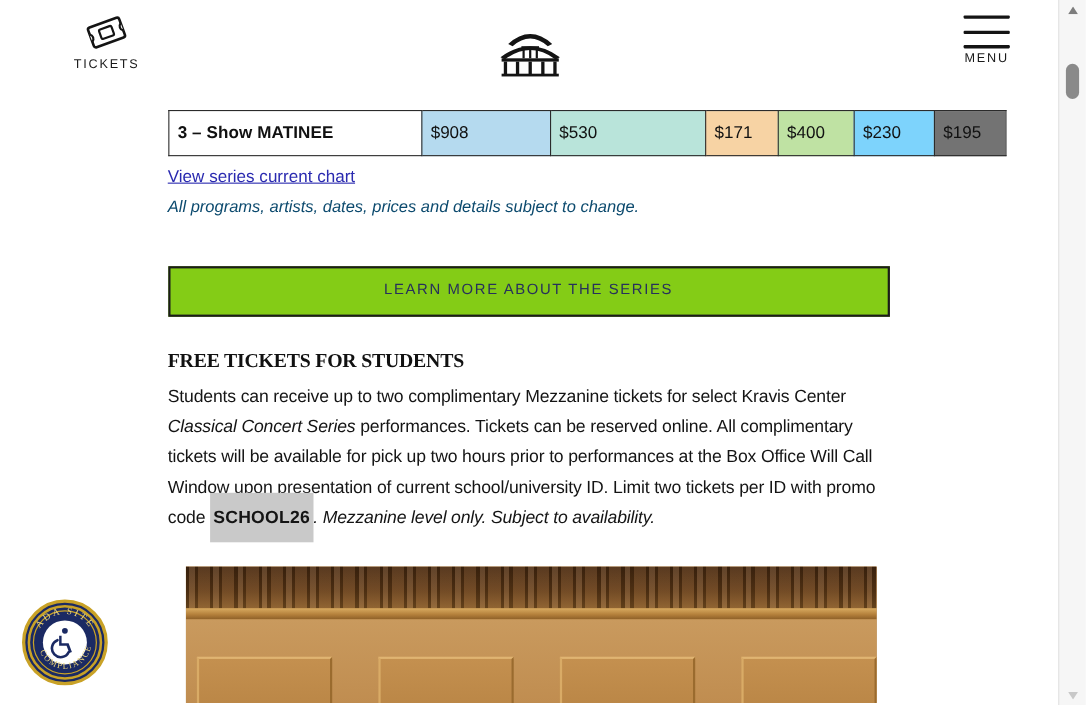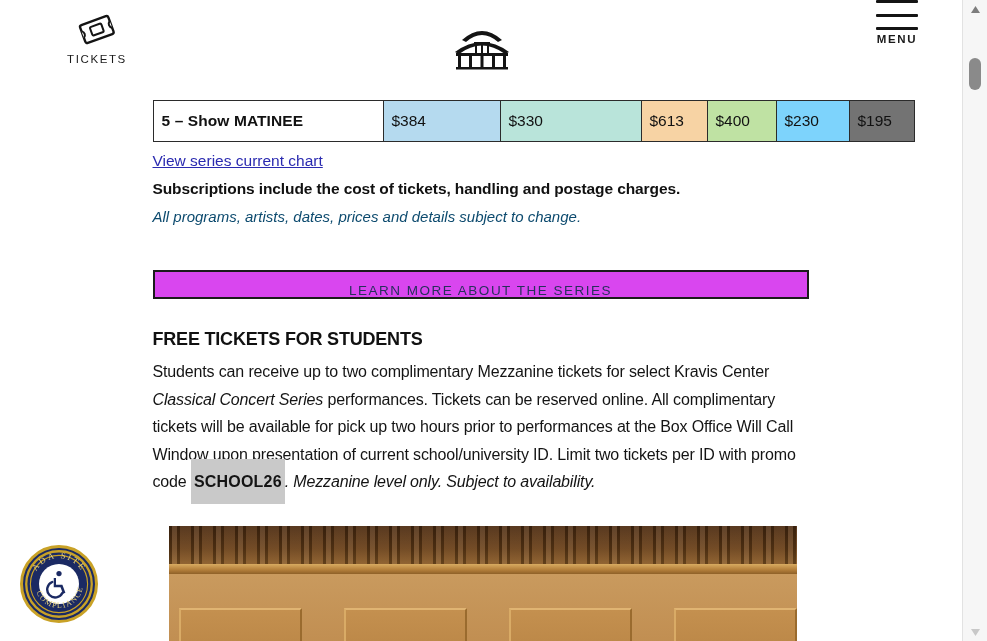--- a/index.html
+++ b/index.html
@@ -51,25 +51,24 @@
   .hdr-logo {
     position: absolute;
     left: 50%;
     transform: translateX(-50%);
     top: 18px;
     cursor: pointer;
   }
   .hdr-menu {
     position: absolute;
     right: 28px;
-    top: 0;
+    top: 14px;
     width: 76px;
     text-align: center;
     cursor: pointer;
-    font-weight: bold;
   }
   .burger {
     width: 42px;
     height: 30px;
     margin: 0 auto 2px;
     display: flex;
     flex-direction: column;
     justify-content: space-between;
   }
   .burger i {
@@ -134,41 +133,42 @@
   p.italic-note {
     margin: 10px 0 0 0;
     font-size: 15px;
     font-style: italic;
     color: #0c4a6e;
   }
 
   .cta-button {
     display: block;
     width: 656px;
-    height: 29px;
+    height: 46px;
     line-height: 38px;
     margin: 45px 0 0 0;
     border: 2px solid #1b1b1b;
-    background: #d946ef;
+    background: #84cc16;
     text-align: center;
     font-size: 13.5px;
     letter-spacing: 1.5px;
     color: #27305c;
     text-decoration: none;
     font-family: "Liberation Sans", sans-serif;
     cursor: pointer;
     box-sizing: border-box;
   }
 
   h2.section-head {
     margin: 30px 0 0 0;
     font-size: 18px;
     font-weight: bold;
     letter-spacing: -.2px;
     color: #111;
+    font-family: Liberation Serif, serif;
   }
   p.body-copy {
     margin: 8px 0 0 0;
     font-size: 16px;
     line-height: 27.5px;
     color: #141414;
     letter-spacing: -.15px;
   }
   p.body-copy em { font-style: italic; }
   .promo-code {
@@ -338,34 +338,33 @@
     <span class="cap">MENU</span>
   </div>
 </header>
 
 <main class="content">
   <div class="wrap">
 
     <table class="price-table">
       <tbody>
         <tr>
-          <td class="row-label" style="width:213px">5 – Show MATINEE</td>
-          <td style="width:100px;background:#b5daef">$384</td>
-          <td style="width:124px;background:#b9e4da">$330</td>
-          <td style="width:49px;background:#f7d3a4">$613</td>
+          <td class="row-label" style="width:213px">3 – Show MATINEE</td>
+          <td style="width:100px;background:#b5daef">$908</td>
+          <td style="width:124px;background:#b9e4da">$530</td>
+          <td style="width:49px;background:#f7d3a4">$171</td>
           <td style="width:52px;background:#bfe2a3">$400</td>
           <td style="width:56px;background:#7dd3fc">$230</td>
           <td style="width:48px;background:#737373">$195</td>
         </tr>
       </tbody>
     </table>
 
     <a class="series-link" href="#">View series current chart</a>
 
-    <p class="bold-note">Subscriptions include the cost of tickets, handling and postage charges.</p>
     <p class="italic-note">All programs, artists, dates, prices and details subject to change.</p>
 
     <a class="cta-button" href="#">LEARN MORE ABOUT THE SERIES</a>
 
     <h2 class="section-head">FREE TICKETS FOR STUDENTS</h2>
 
     <p class="body-copy"><span>Students can receive up to two complimentary Mezzanine tickets for select Kravis Center </span><em>Classical Concert Series</em><span> performances. Tickets can be reserved online. All complimentary tickets will be available for pick up two hours prior to performances at the Box Office Will Call Window upon presentation of current school/university ID. Limit two tickets per ID with promo code </span><span class="promo-code">SCHOOL26</span><em>. Mezzanine level only. Subject to availability.</em></p>
 
     <div class="hall-photo">
       <div class="frieze"></div>

